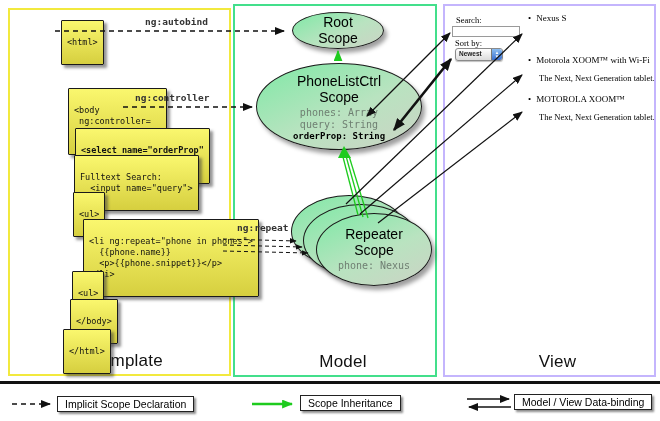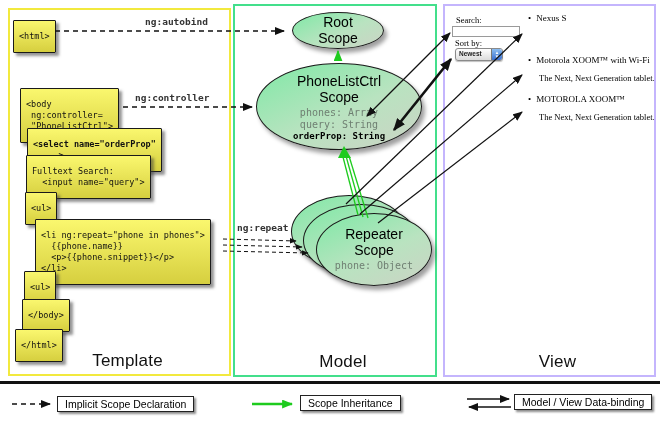--- a/index.html
+++ b/index.html
@@ -8,24 +8,24 @@
   
   .col{position:absolute;background:#fff;}
   .col-template{left:8px;top:8px;width:219px;height:364px;border:2px solid #f2e93e;}
   .col-model{left:233px;top:4px;width:200px;height:369px;border:2px solid #43df8b;}
   .col-view{left:443px;top:4px;width:209px;height:369px;border:2px solid #c4b5fd;}
   .col-label{position:absolute;bottom:3px;left:8px;width:100%;text-align:center;
              font-size:17px;color:#111;letter-spacing:.2px;}
   
   .codebox{position:absolute;white-space:pre;
            font-family:"DejaVu Sans Mono",monospace;font-size:8.5px;line-height:1.3;
-           color:#111;padding:10px 5px;
+           color:#111;padding:16px 5px;
            background:linear-gradient(#faf76e,#d6cf3f);
            border:1.5px solid #1a1a1a;border-radius:1px;
-           box-shadow:3px 3px 3px rgba(60,60,60,.55);}
+           box-shadow:3px 3px 3px rgba(60,60,60,.55);margin-left:48px;}
   .codebox.bold{font-weight:bold;}
   
   .nglabel{position:absolute;font-family:"DejaVu Sans Mono",monospace;
            font-size:9.5px;font-weight:600;color:#333;white-space:nowrap;}
   
   .ellipse{position:absolute;border-radius:50%;
            background:linear-gradient(155deg,#8fe7ad 15%,#b9e3c0 55%,#ccd3c5 100%);
            border:1.5px solid #1a1a1a;
            box-shadow:3px 4px 4px rgba(0,0,0,.38);
            display:flex;flex-direction:column;align-items:center;justify-content:center;
@@ -80,21 +80,21 @@
   </div>
   <div class="col col-view">
     <div class="col-label">View</div>
   </div>
 
   <div class="ellipse e-rep e-rep-back"></div>
   <div class="ellipse e-rep e-rep-mid"></div>
   <div class="ellipse e-rep e-rep-front">
     <div class="etitle">Repeater
 Scope</div>
-    <div class="eprops">phone: Object</div>
+    <div class="eprops">phone: Nexus</div>
   </div>
 
   <div class="ellipse e-root">
     <div class="etitle">Root
 Scope</div>
   </div>
   <div class="ellipse e-phonelist">
     <div class="etitle">PhoneListCtrl
 Scope</div>
     <div class="eprops">phones: Array

